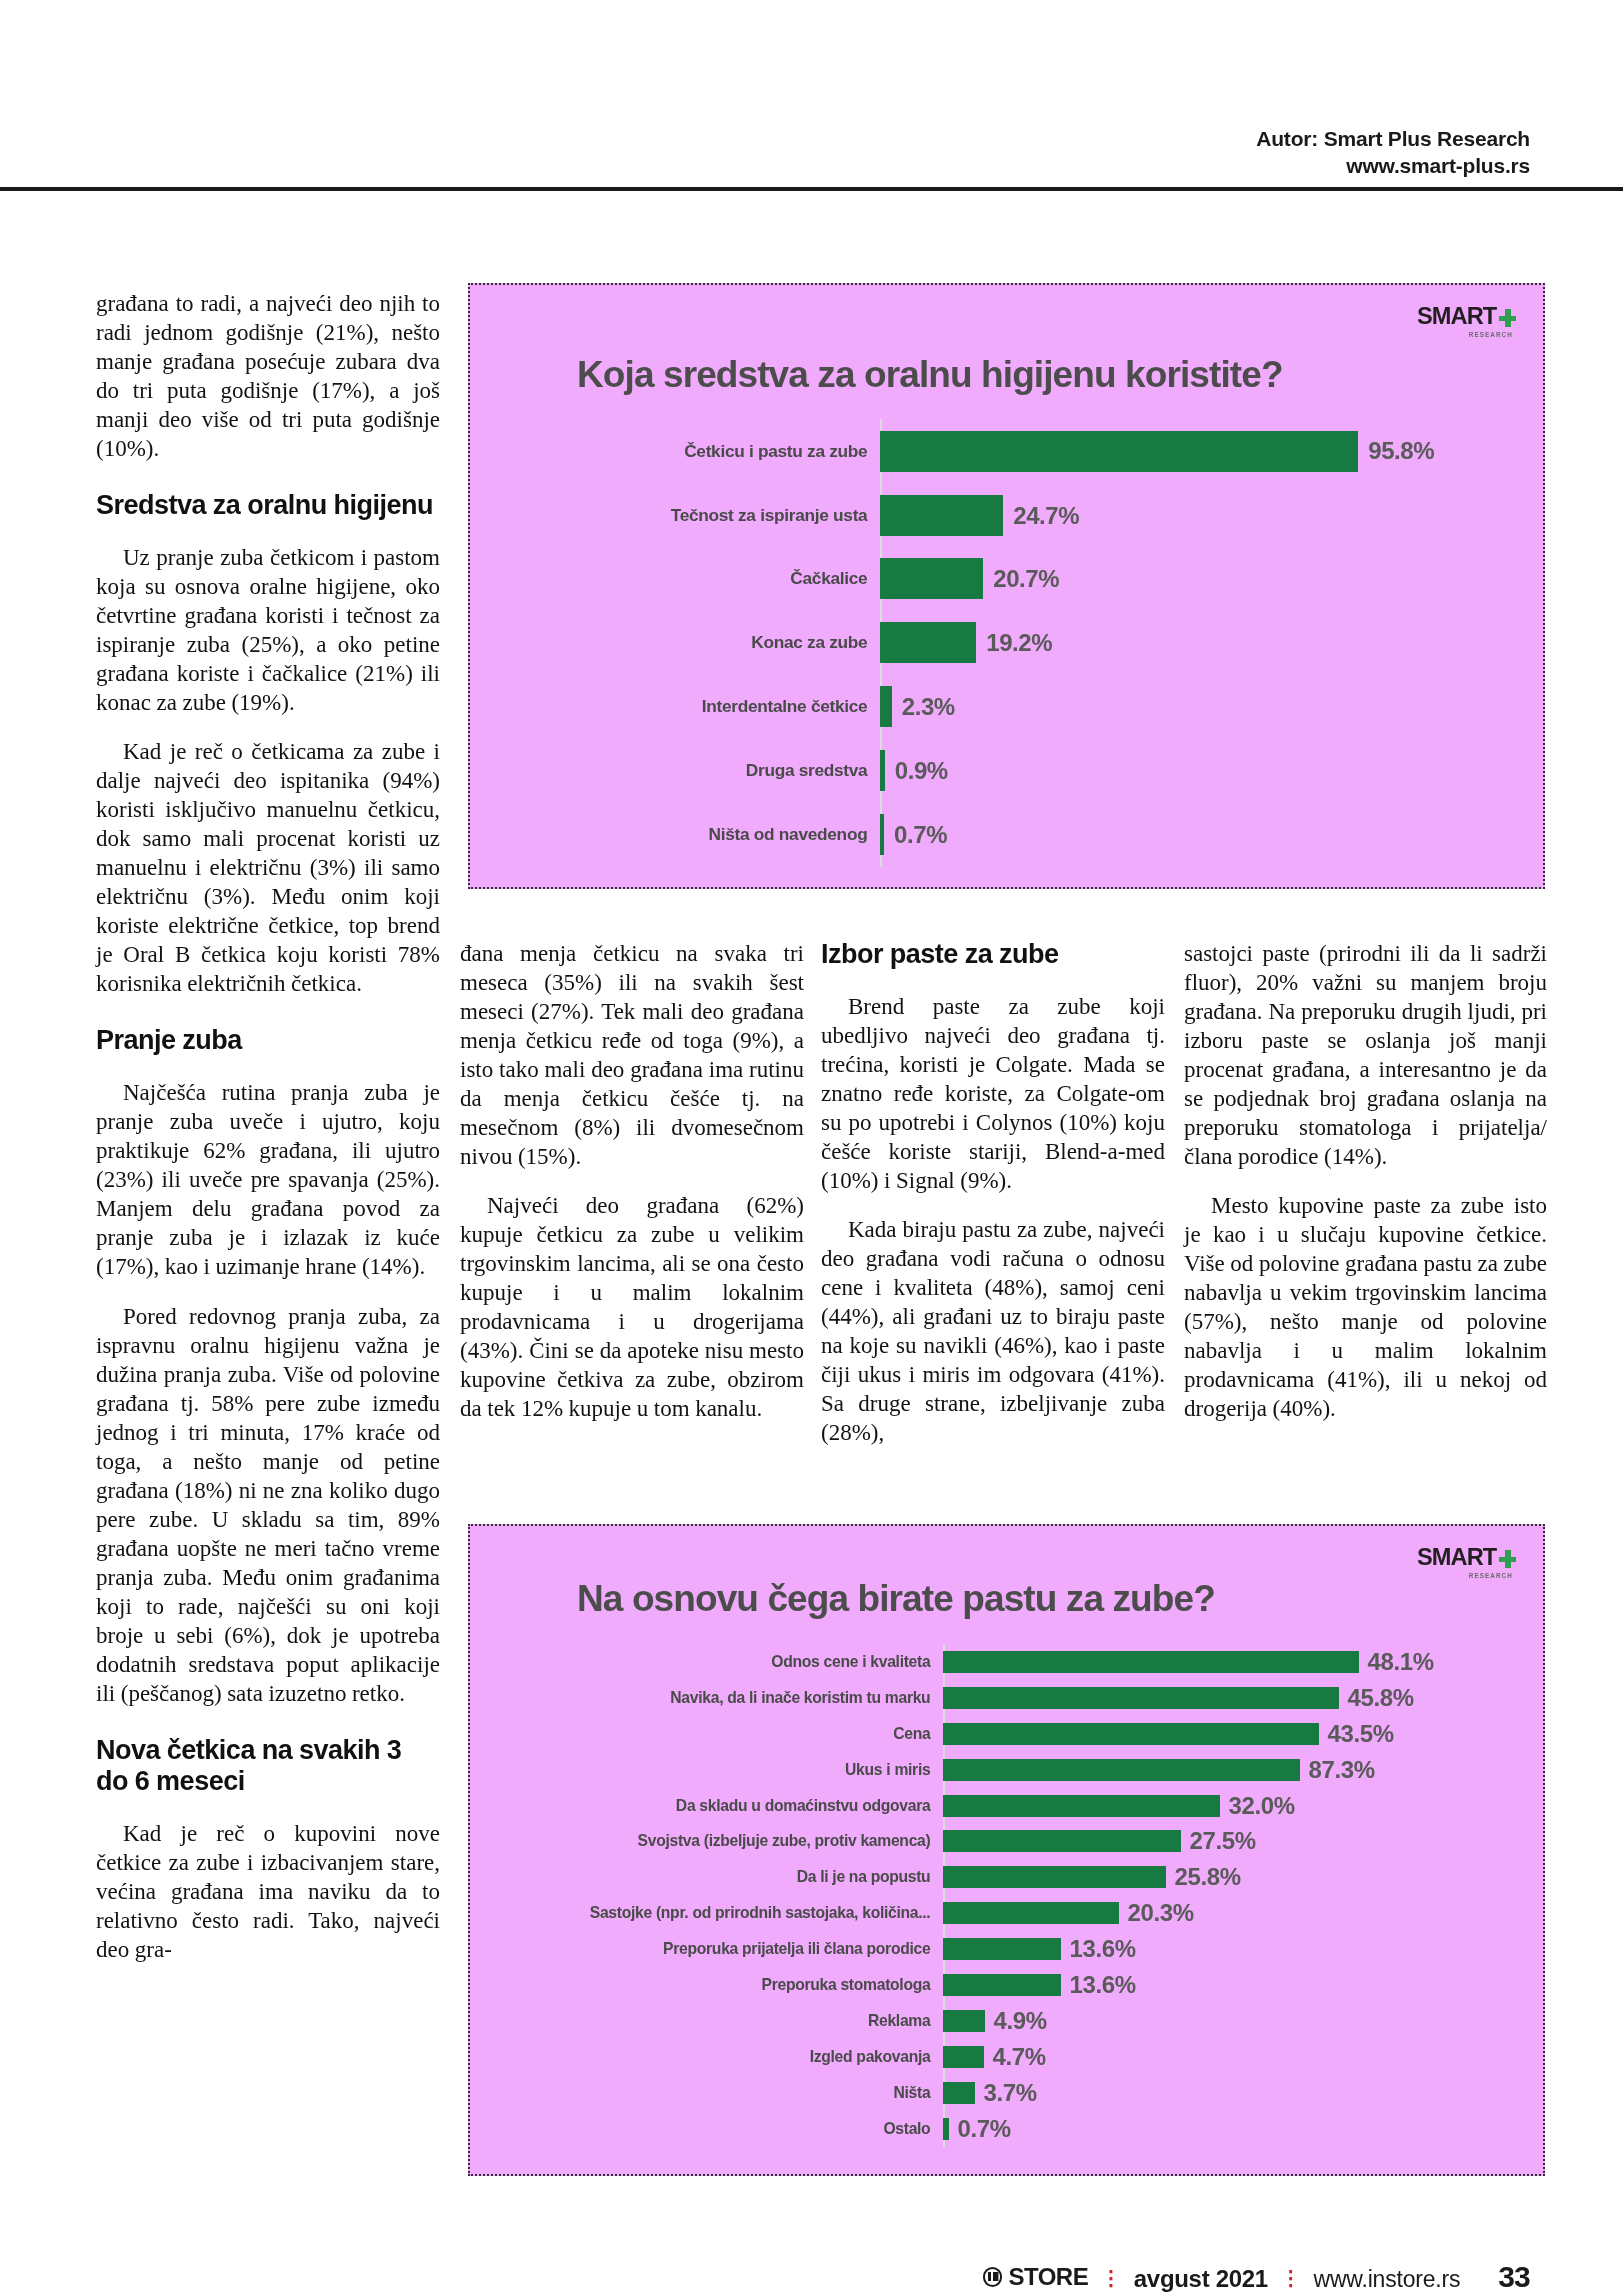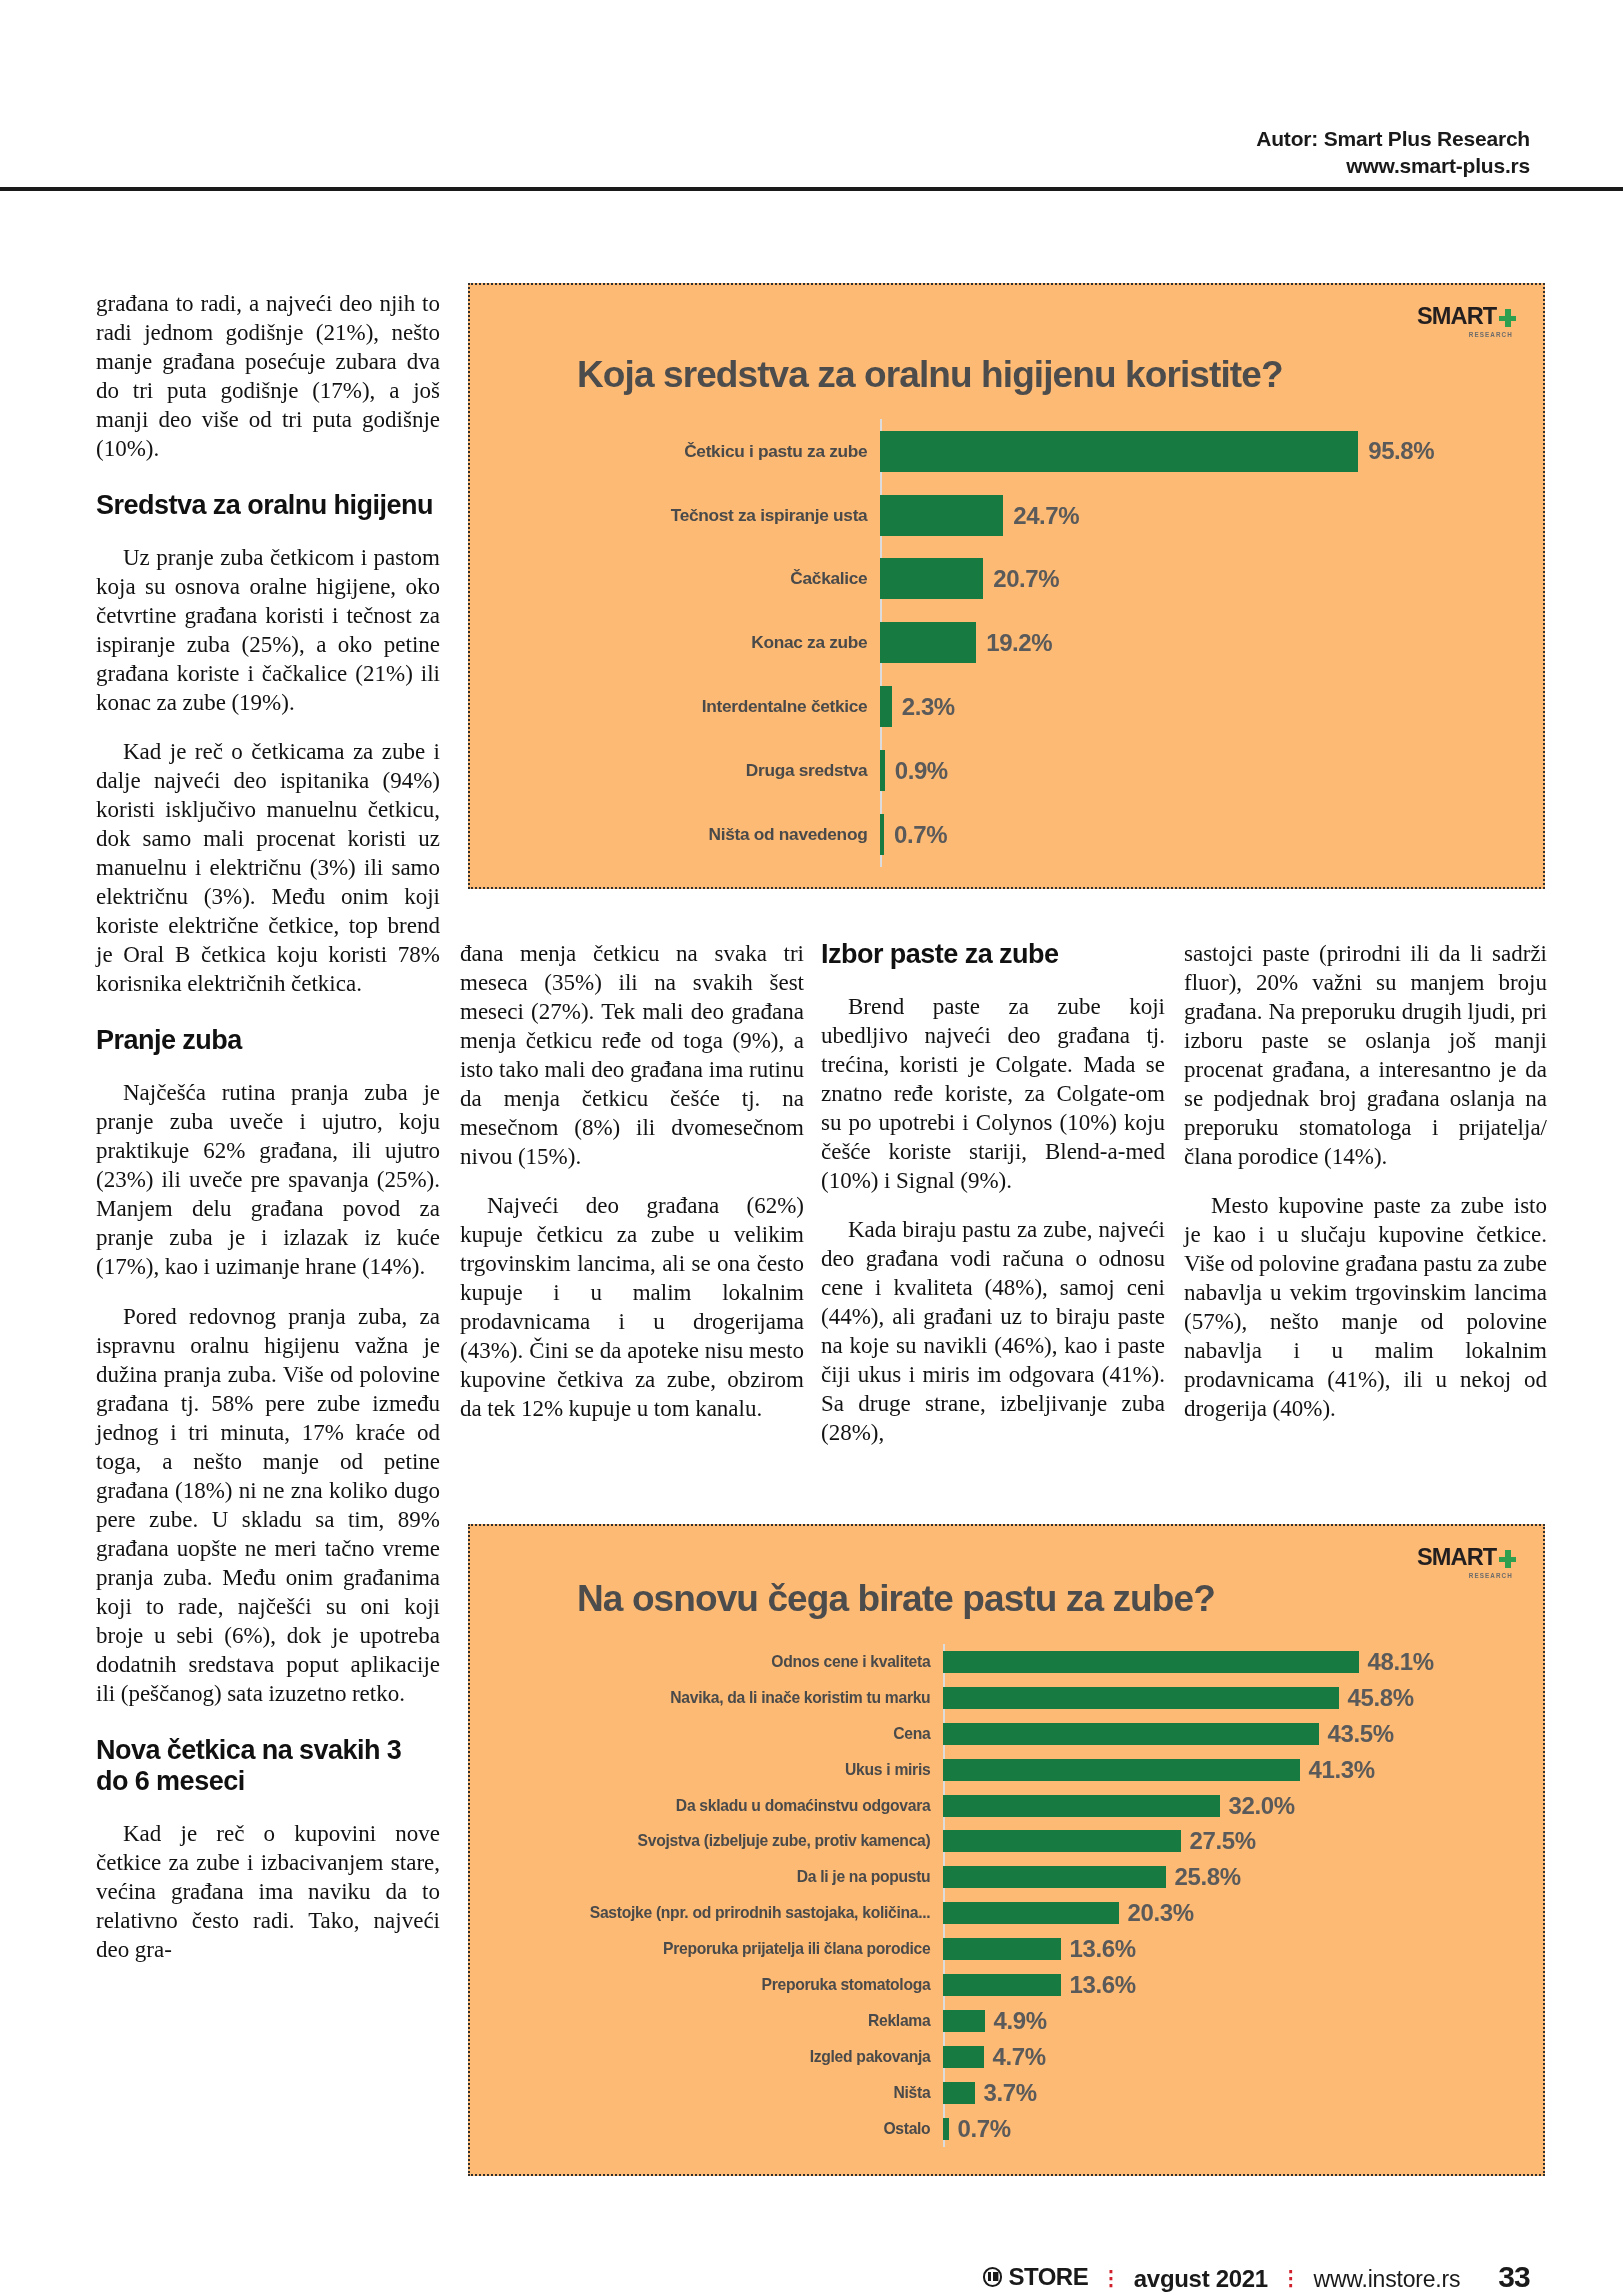--- a/index.html
+++ b/index.html
@@ -59,21 +59,21 @@
   .col h3.tight{ margin-top:0; }
 
   #col1{ left:96px; top:289px; width:344px; }
   #col2{ left:460px; top:939px; width:344px; }
   #col3{ left:821px; top:939px; width:344px; }
   #col4{ left:1184px; top:939px; width:363px; }
 
   
   .chart-panel{
     position:absolute;
-    background:#fdba74;
+    background:#f0abfc;
     border:2.4px dotted #2f2f2f;
     box-sizing:border-box;
   }
   #chart1-panel{ left:468px; top:283px; width:1077px; height:606px; }
   #chart2-panel{ left:468px; top:1524px; width:1077px; height:652px; }
 
   .smart-logo{
     position:absolute;
     right:27px; top:20.4px;
     width:118px; height:47px;
@@ -300,21 +300,21 @@
         <div class="bar-value">45.8%</div>
       </div>
       <div class="bar-row" style="top: 79px; height: 22px;">
         <div class="bar-label">Cena</div>
         <div class="bar" style="width: 376px; background: rgb(23, 122, 65);"></div>
         <div class="bar-value">43.5%</div>
       </div>
       <div class="bar-row" style="top: 115px; height: 22px;">
         <div class="bar-label">Ukus i miris</div>
         <div class="bar" style="width: 357px; background: rgb(23, 122, 65);"></div>
-        <div class="bar-value">41.3%</div>
+        <div class="bar-value">87.3%</div>
       </div>
       <div class="bar-row" style="top: 151px; height: 22px;">
         <div class="bar-label">Da skladu u domaćinstvu odgovara</div>
         <div class="bar" style="width: 277px; background: rgb(23, 122, 65);"></div>
         <div class="bar-value">32.0%</div>
       </div>
       <div class="bar-row" style="top: 186px; height: 22px;">
         <div class="bar-label">Svojstva (izbeljuje zube, protiv kamenca)</div>
         <div class="bar" style="width: 238px; background: rgb(23, 122, 65);"></div>
         <div class="bar-value">27.5%</div>

